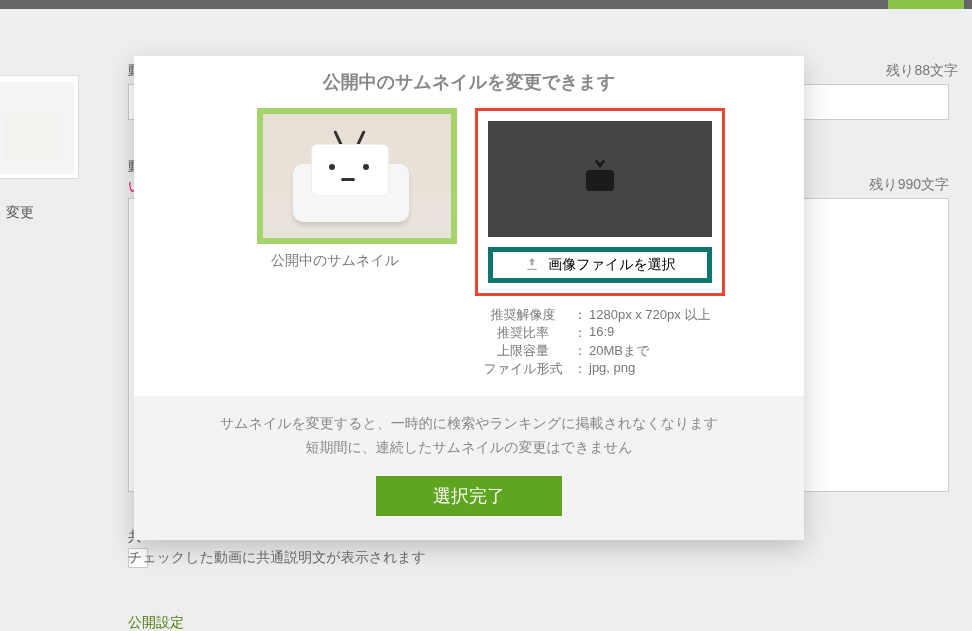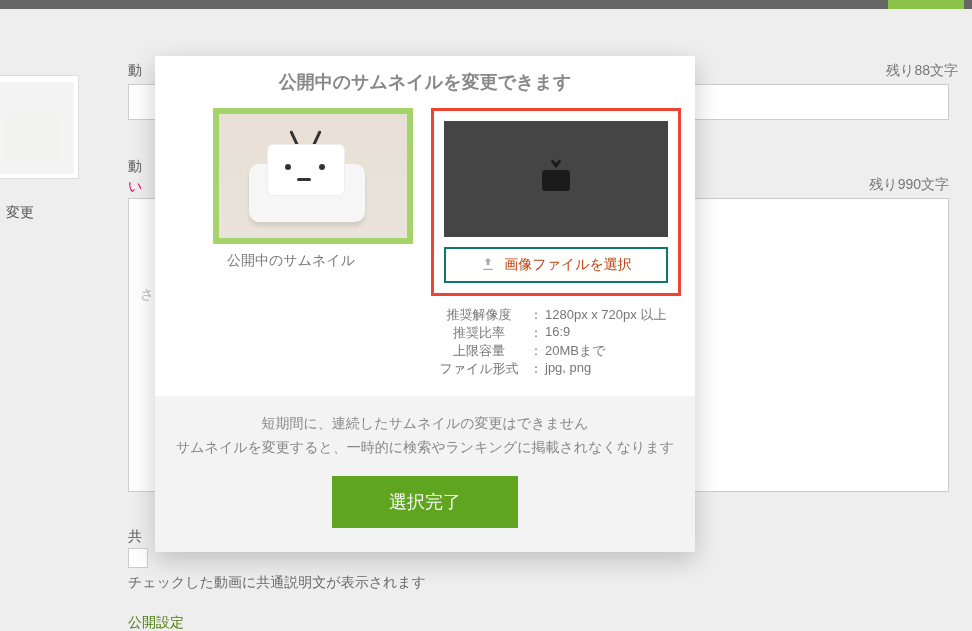--- a/index.html
+++ b/index.html
@@ -11,21 +11,21 @@
   .bg-topbar .green { position:absolute; right:8px; top:0; width:76px; height:9px; background:#8bc34a; }
   .bg-thumb { position:absolute; left:0; top:75px; width:79px; height:104px; background:#fff; border:1px solid #ddd; border-left:none; }
   .bg-thumb .inner { position:absolute; left:0; top:6px; width:74px; height:92px; background:#f4f4f4; }
   .bg-thumb .shape { position:absolute; left:4px; top:32px; width:54px; height:46px; background:#f2f2ef; border-radius:6px; }
   .bg-label { position:absolute; font-size:14px; color:#555; }
   .bg-field { position:absolute; background:#fff; border:1px solid #ccc; }
   .bg-counter { position:absolute; font-size:14px; color:#777; text-align:right; }
   .bg-notetext { position:absolute; font-size:14px; color:#6b6b6b; }
 
   
-  .modal { position:absolute; left:155px; top:56px; width:540px; background:#fff;
+  .modal { position:absolute; left:134px; top:56px; width:670px; background:#fff;
            box-shadow:0 8px 24px rgba(0,0,0,.2); }
   .modal-head { text-align:center; padding:14px 0 10px; }
   .modal-title { font-size:18px; color:#888; font-weight:bold; }
   .modal-body { display:flex; align-items:flex-start; justify-content:center; gap:18px; padding:4px 30px 18px; }
 
   .cur-col { width:200px;padding-left:44px; }
   .cur-frame { width:200px; height:136px; background:#a4d46a; border:6px solid #a4d46a; position:relative; }
   .cur-img { position:absolute; inset:0; background:linear-gradient(#e8e0d6,#e8e3db); overflow:hidden; }
   .plush { position:absolute; left:22px; top:28px; width:140px; height:88px; }
   .plush .body { position:absolute; left:8px; top:22px; width:116px; height:58px; background:#f6f6f6; border-radius:10px; box-shadow:0 4px 4px rgba(0,0,0,.1); }
@@ -36,31 +36,31 @@
   .plush .ant{ position:absolute; width:3px; height:18px; background:#333; top:-12px; border-radius:2px;}
   .plush .ant.l{ left:52px; transform:rotate(-25deg);} .plush .ant.r{ left:74px; transform:rotate(25deg);}
   .cur-caption { text-align:center; font-size:14px; color:#777; margin-top:8px; }
 
   .arrow { width:26px; text-align:center; font-size:28px; color:#bbb; margin-top:50px; }
 
   .new-col { width:250px; }
   .red-box { border:3px solid #e43; padding:10px; width:250px; }
   .placeholder { width:100%; height:116px; background:#454545; display:flex; align-items:center; justify-content:center; }
   .tv-icon svg { width:42px; height:42px; fill:#1b1b1b; }
-  .pick-btn { width:100%; height:36px; margin-top:10px; background:#fff; border:2px solid #0f766e;
-              display:flex; align-items:center; justify-content:center; gap:8px; font-size:14px; color:#c2410c; cursor:pointer;text-align:center;}
+  .pick-btn { width:100%; height:36px; margin-top:10px; background:#fff; border:5px solid #0f766e;
+              display:flex; align-items:center; justify-content:center; gap:8px; font-size:14px; color:#000000; cursor:pointer;text-align:center;}
   .pick-btn svg{ width:16px; height:16px; fill:#aaa;}
 
   .spec { margin-top:10px; font-size:13px; color:#777; }
   .spec-row{ display:flex;text-align:center; }
   .spec-row .k{ width:96px;} .spec-row .c{ width:18px;} .spec-row .v{}
 
   .modal-foot { background:#f3f3f3; padding:16px 20px 24px; text-align:center; }
   .note { font-size:14px; color:#888; line-height:1.7; }
-  .submit { margin-top:16px; display:inline-block; min-width:186px; padding:14px 30px; background:#5fa51f; color:#fff;
+  .submit { margin-top:16px; display:inline-block; min-width:186px; padding:8px 30px; background:#5fa51f; color:#fff;
             font-size:18px; border:none; cursor:pointer; }
 </style>
 </head>
 <body>
 
 <div class="bg-topbar">
     <div class="green"></div>
   </div>
 
 <div class="bg-thumb">
@@ -76,21 +76,21 @@
 <span class="bg-label" style="left:128px; top:158px;">動</span>
 <span class="bg-label" style="left:128px; top:178px; color:#d06;">い</span>
 <div class="bg-counter" style="right:23px; top:176px;">残り990文字</div>
 <div class="bg-field" style="left:128px; top:198px; width:821px; height:294px;"></div>
 <span class="bg-label" style="left:140px; top:286px; color:#bbb;">さ</span>
 
 <span class="bg-label" style="left:6px; top:204px;">変更</span>
 
 <span class="bg-label" style="left:128px; top:528px;">共</span>
 <div class="bg-field" style="left:128px; top:548px; width:20px; height:20px;"></div>
-<div class="bg-notetext" style="left:128px; top:574px;text-align:center;">チェックした動画に共通説明文が表示されます</div>
+<div class="bg-notetext" style="left:128px; top:549px;text-align:center;">チェックした動画に共通説明文が表示されます</div>
 <div class="bg-notetext" style="left:128px; top:614px; color:#4d7c0f;">公開設定</div>
 
 <div class="modal">
   <div class="modal-head">
     <div class="modal-title">公開中のサムネイルを変更できます</div>
   </div>
 
   <div class="modal-body">
     <div class="cur-col">
       <div class="cur-frame">
@@ -149,17 +149,17 @@
         <div class="spec-row">
             <span class="k">ファイル形式</span>
             <span class="c">：</span>
             <span class="v">jpg, png</span>
           </div>
       </div>
     </div>
   </div>
 
   <div class="modal-foot">
+    <div class="note">サムネイルを変更すると、一時的に検索やランキングに掲載されなくなります</div>
     <div class="note">短期間に、連続したサムネイルの変更はできません</div>
-    <div class="note">サムネイルを変更すると、一時的に検索やランキングに掲載されなくなります</div>
     <button class="submit">選択完了</button>
   </div>
 </div>
 
 </body></html>

